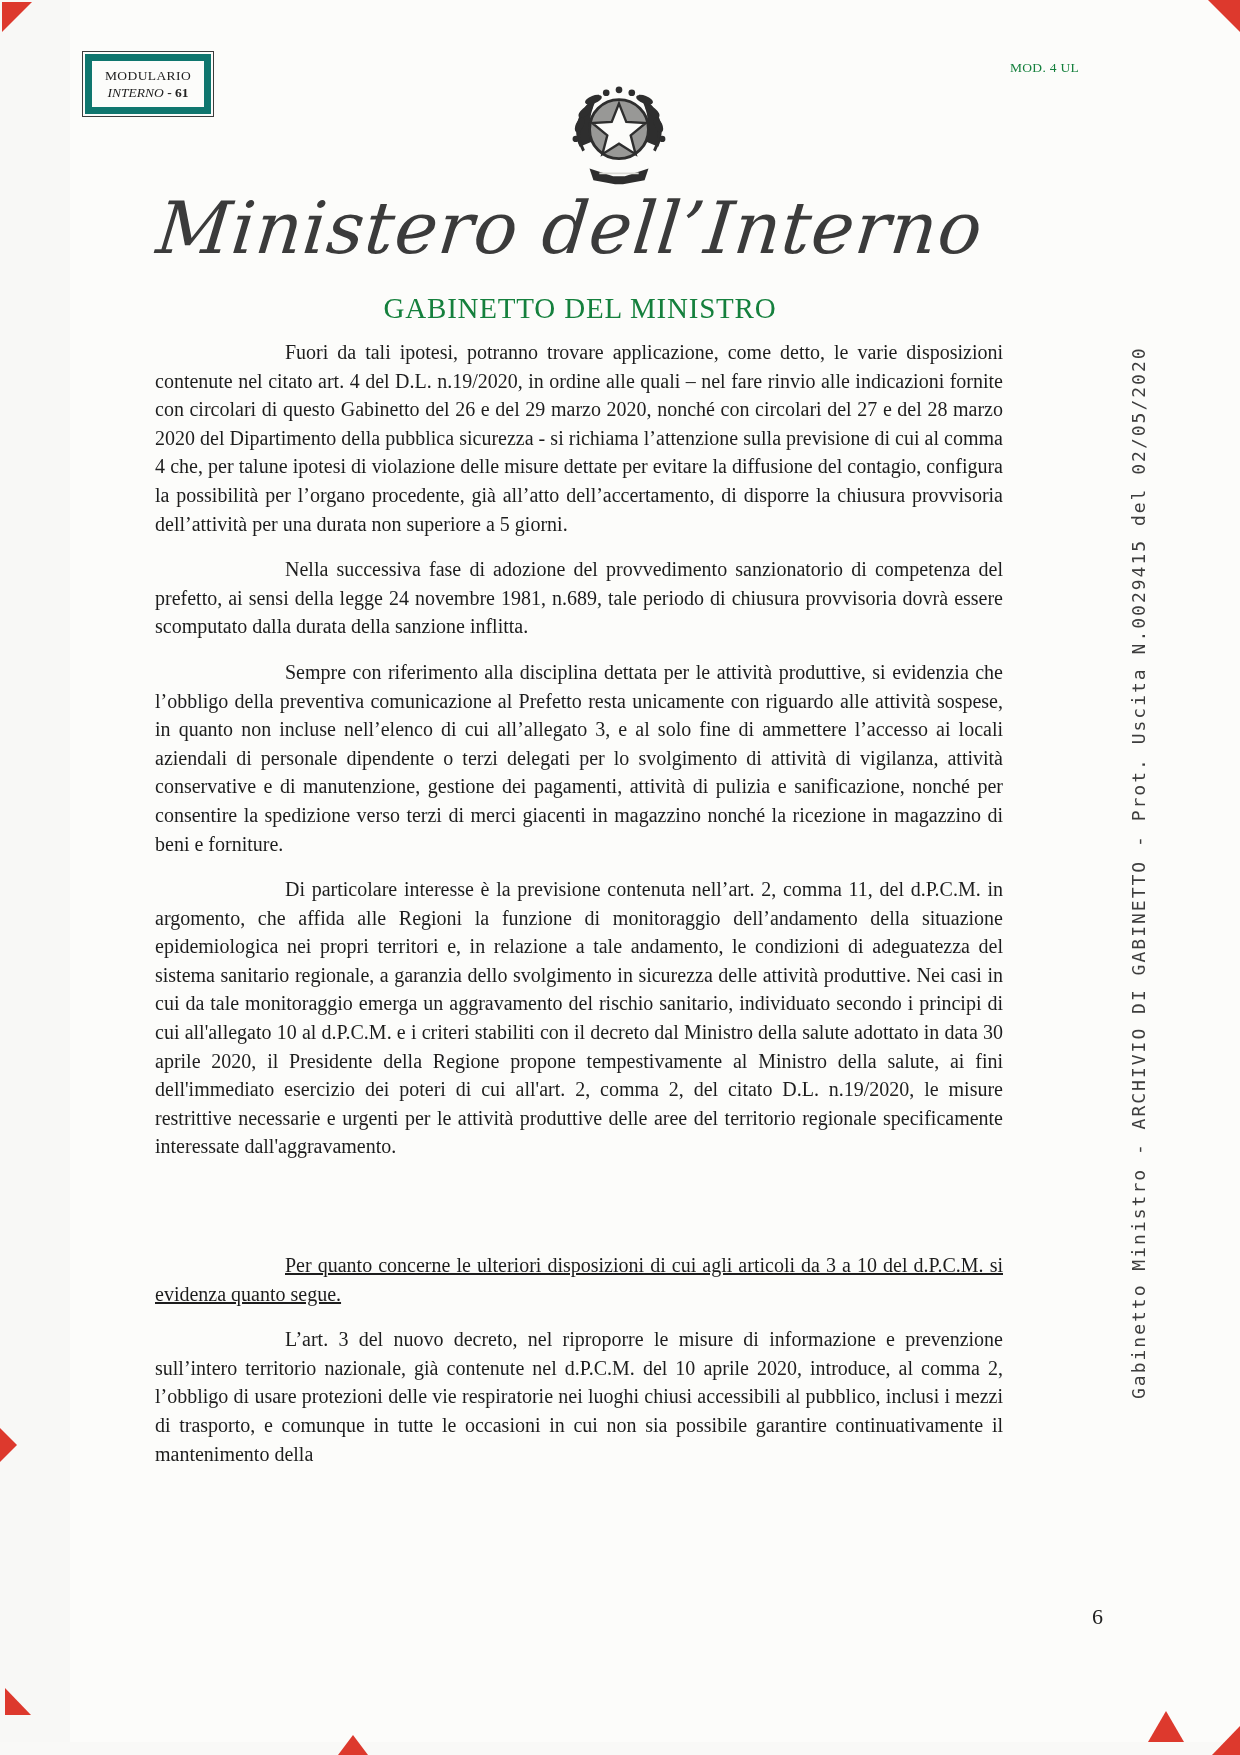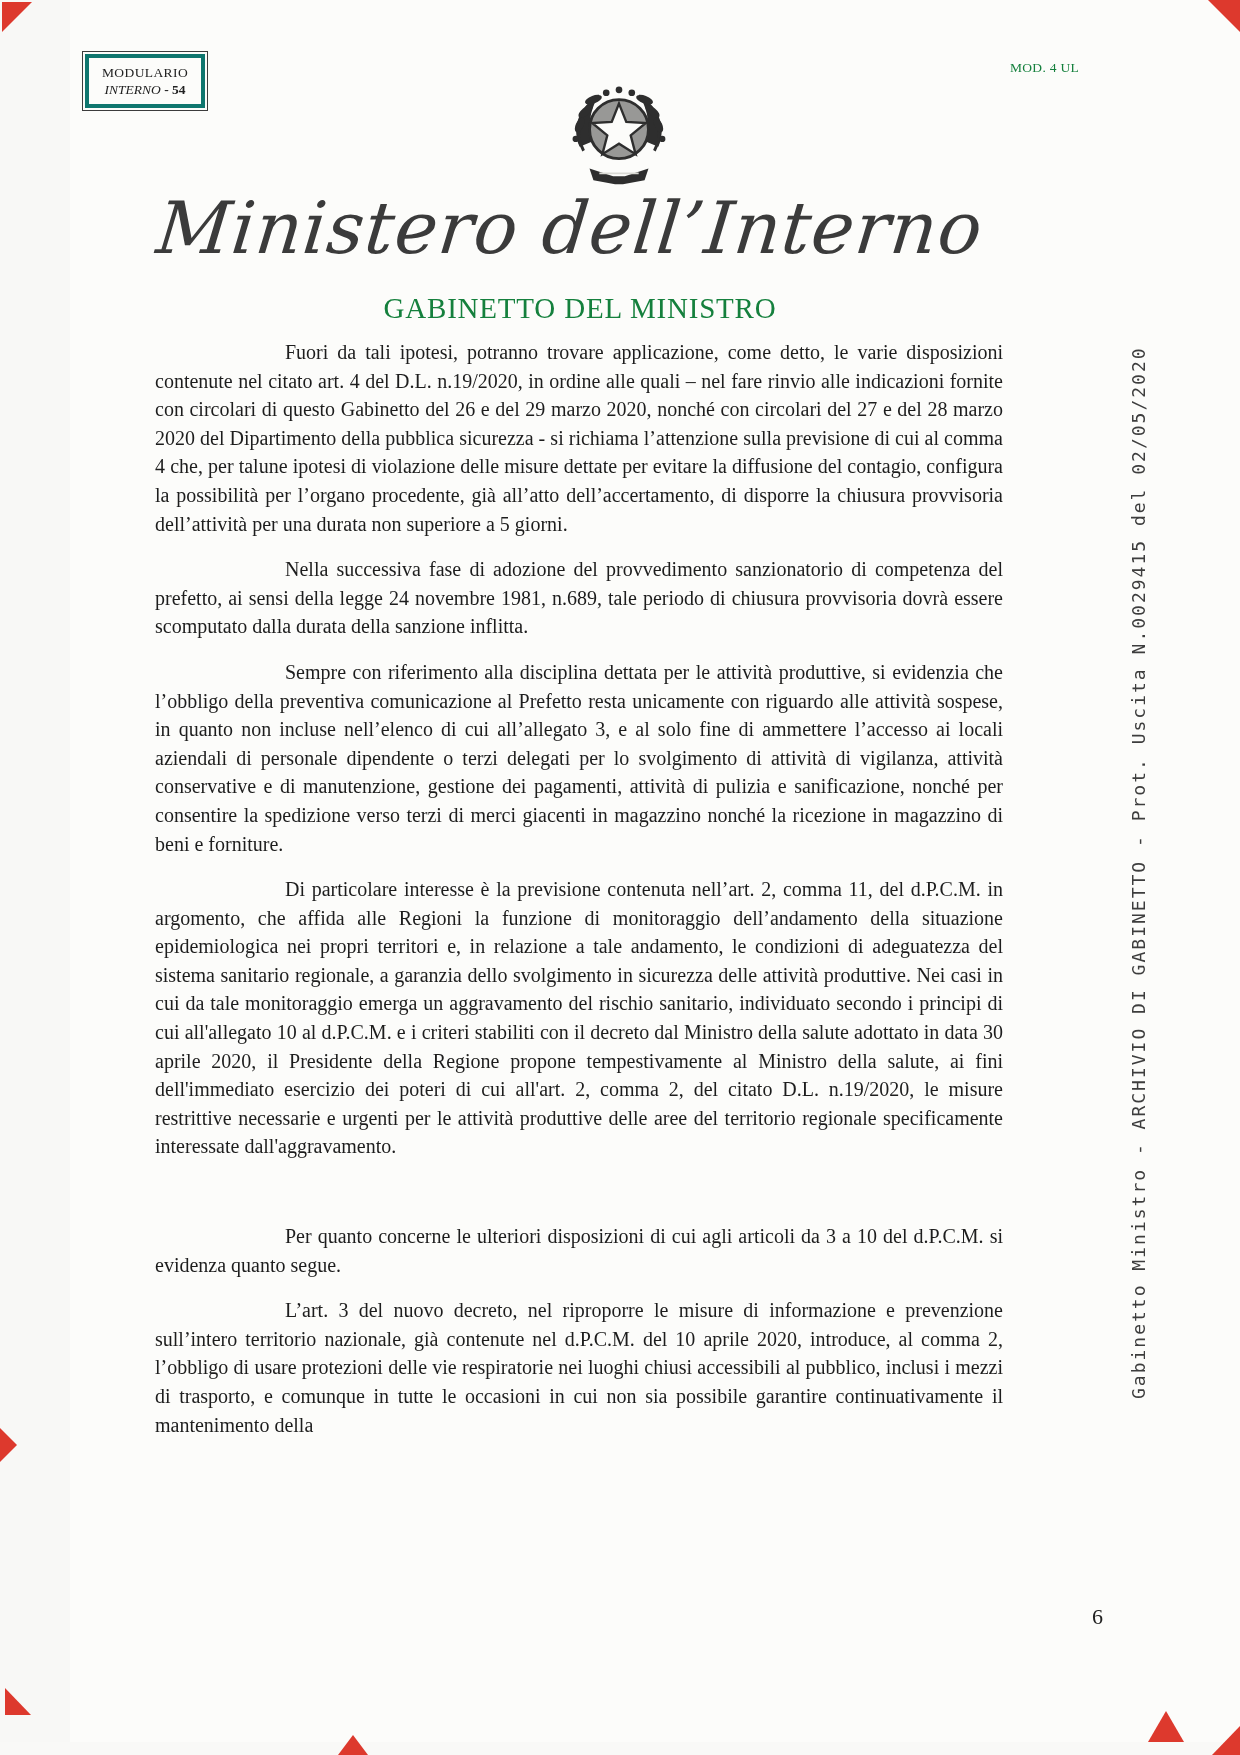--- a/index.html
+++ b/index.html
@@ -15,21 +15,21 @@
     position:absolute;left:0;top:0;width:70px;height:1755px;
     background:#f8f8f6;
   }
   .edge-strip-bottom{
     position:absolute;left:0;top:1742px;width:1240px;height:13px;
     background:#f9f9f7;
   }
   .marks-overlay{position:absolute;left:0;top:0;width:1240px;height:1755px;pointer-events:none;}
   .modulario-box{
     position:absolute;left:85px;top:54px;width:112px;height:46px;
-    border:4px solid #0f766e;
+    border:7px solid #0f766e;
     outline:1px solid #3c3c3c;
     outline-offset:2px;
     display:flex;flex-direction:column;align-items:center;justify-content:center;
     background:#fcfcfa;
   }
   .modulario-line1{font-size:13.5px;letter-spacing:.4px;color:#222;}
   .modulario-line2{font-size:13.5px;color:#222;margin-top:1px;}
   .modulario-line2 .it{font-style:italic;}
   .modulario-line2 .num{font-weight:bold;}
   .mod-ref{
@@ -53,21 +53,21 @@
     text-align:center;
     font-size:29px;color:#15803d;letter-spacing:.8px;
   }
   .body-text{
     position:absolute;left:155px;top:338px;width:848px;
     font-size:20px;line-height:28.6px;
     text-align:justify;
     color:#1d1d1d;
   }
   .para{margin:0 0 17px 0;text-indent:130px;}
-  .para.space-before{margin-top:61px;}
+  .para.space-before{margin-top:90px;text-decoration:underline;}
   .para .bold{font-weight:normal;}
   .protocol-vertical{
     position:absolute;
     left:616px;top:861px;
     width:1050px;height:26px;
     transform:rotate(-90deg);
     font-family:"DejaVu Sans Mono", monospace;
     font-size:18px;letter-spacing:2px;
     color:#3d3d3d;
     white-space:nowrap;
@@ -91,21 +91,21 @@
     <polygon points="0,1428 17,1445 0,1462" fill="#dd392d"></polygon>
     <polygon points="5,1688 31,1715 5,1715" fill="#dd392d"></polygon>
     <polygon points="338,1755 368,1755 353,1735" fill="#dd392d"></polygon>
     <polygon points="1148,1742 1184,1742 1166,1711" fill="#dd392d"></polygon>
     <polygon points="1212,1755 1240,1755 1240,1726" fill="#dd392d"></polygon>
   </svg>
 
   <div class="modulario-box">
     <div class="modulario-line1">MODULARIO</div>
     <div class="modulario-line2">
-      <span class="it">INTERNO</span><span class="num"> - 54</span>
+      <span class="it">INTERNO</span><span class="num"> - 61</span>
     </div>
   </div>
 
   <div class="mod-ref">MOD. 4 UL</div>
 
   <svg class="emblem" viewBox="0 0 120 120" xmlns="http://www.w3.org/2000/svg">
     <defs>
       <pattern id="hatch" width="4" height="4" patternUnits="userSpaceOnUse">
         <rect width="4" height="4" fill="#4a4a4a"></rect>
         <line x1="0" y1="1" x2="4" y2="1" stroke="#d9d9d4" stroke-width="1.1"></line>

